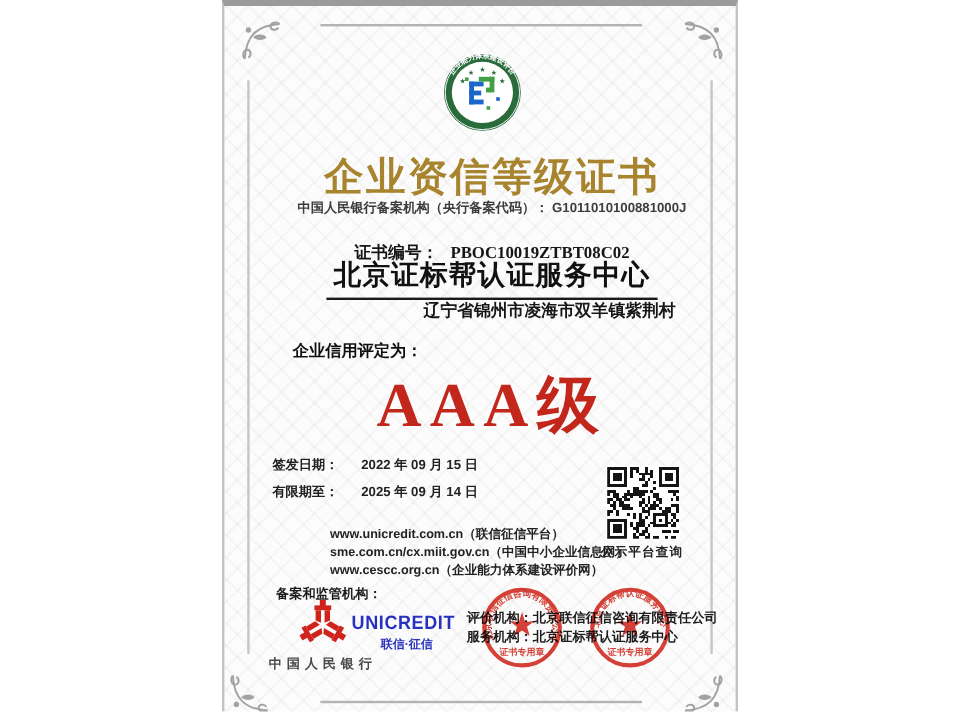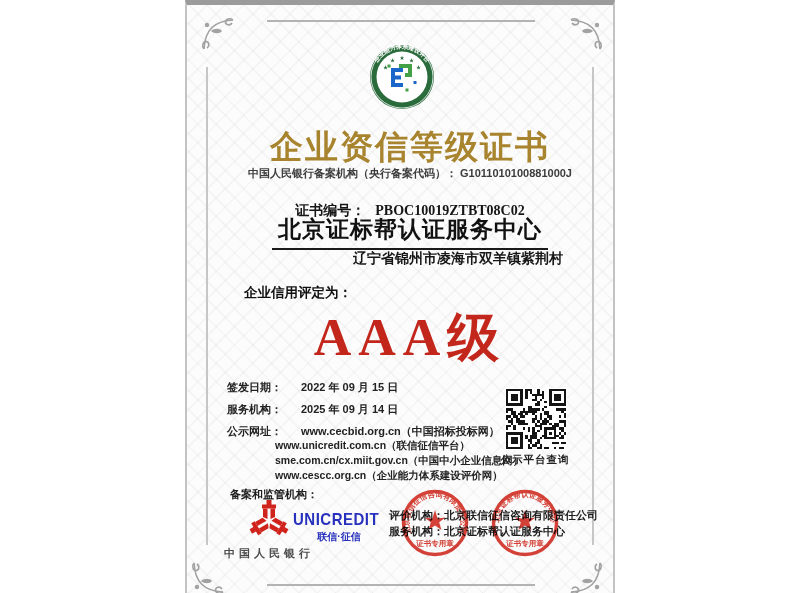--- a/index.html
+++ b/index.html
@@ -165,24 +165,21 @@
   <div class="abs center address">辽宁省锦州市凌海市双羊镇紫荆村</div>
 
   <div class="abs rating-label">企业信用评定为：</div>
   <div class="abs center rating">AAA级</div>
 
   <div class="abs fields">
     <div class="frow">
       <span class="lab">签发日期：</span><span class="val">2022 年 09 月 15 日</span>
     </div>
     <div class="frow">
-      <span class="lab">服务机构：</span><span class="val">2025 年 09 月 14 日</span>
-    </div>
-    <div class="frow">
-      <span class="lab">公示网址：</span><span class="val">www.cecbid.org.cn（中国招标投标网）</span>
+      <span class="lab">有限期至：</span><span class="val">2025 年 09 月 14 日</span>
     </div>
   </div>
   <div class="abs urls">
     <div>www.unicredit.com.cn（联信征信平台）</div>
     <div>sme.com.cn/cx.miit.gov.cn（中国中小企业信息网）</div>
     <div>www.cescc.org.cn（企业能力体系建设评价网）</div>
   </div>
 
   <div class="abs qr">
     <svg id="qr" viewBox="0 0 25 25" shape-rendering="crispEdges" fill="#141414">

